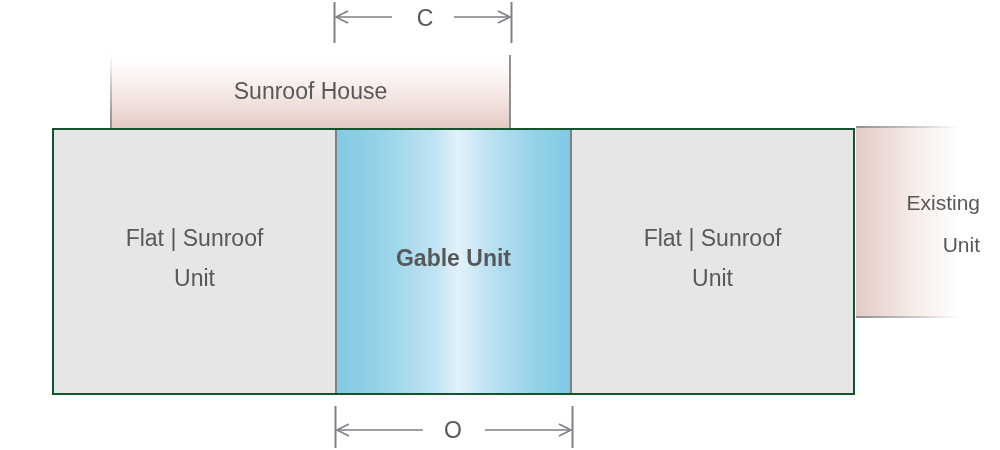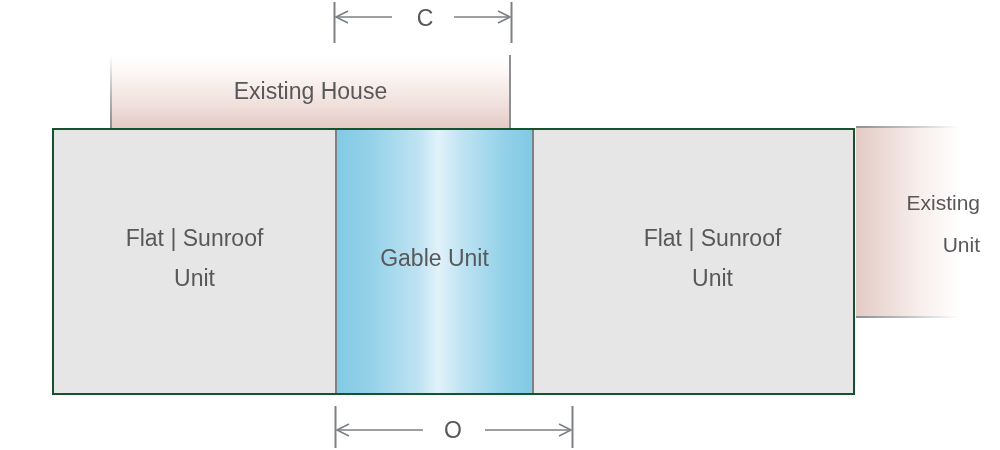--- a/index.html
+++ b/index.html
@@ -102,31 +102,32 @@
     height: 100%;
     box-sizing: border-box;
   }
   .unit-flat-left {
     left: 0;
     width: 281px;
     background: #e6e6e6;
   }
   .unit-gable {
     left: 281px;
-    width: 199px;
+    width: 237px;
     background: linear-gradient(to right,
         #83cae5 0%,
         #96d2e9 18%,
         #bfe3f2 42%,
         #e2f2fa 52%,
         #bfe3f2 64%,
         #93d1e8 86%,
         #81c9e4 100%);
     border-left: 2px solid #7d8084;
     border-right: 2px solid #7d8084;
+    font-weight: bold;
   }
   .unit-flat-right {
     left: 518px;
     width: 281px;
     background: #e6e6e6;
   }
   .unit-label {
     position: absolute;
     left: 0;
     width: 100%;
@@ -165,21 +166,21 @@
       <line x1="10" y1="17" x2="66" y2="17" stroke="#7d8084" stroke-width="1.6"></line>
       <polyline points="22,11 10,17 22,23" fill="none" stroke="#7d8084" stroke-width="1.6"></polyline>
       <line x1="128" y1="17" x2="184" y2="17" stroke="#7d8084" stroke-width="1.6"></line>
       <polyline points="172,11 184,17 172,23" fill="none" stroke="#7d8084" stroke-width="1.6"></polyline>
     </svg>
   </div>
   <div class="dim-label" id="dim-c-label">C</div>
 
   <div class="ghost-top"></div>
   <div class="ghost-top-left-edge"></div>
-  <div class="ghost-top-label">Existing House</div>
+  <div class="ghost-top-label">Sunroof House</div>
 
   <div class="ghost-right"></div>
   <div class="ghost-right-top-edge"></div>
   <div class="ghost-right-bottom-edge"></div>
   <div class="ghost-right-label">
     <span>Existing</span>
     <span>Unit</span>
   </div>
 
   <div class="main-box">

